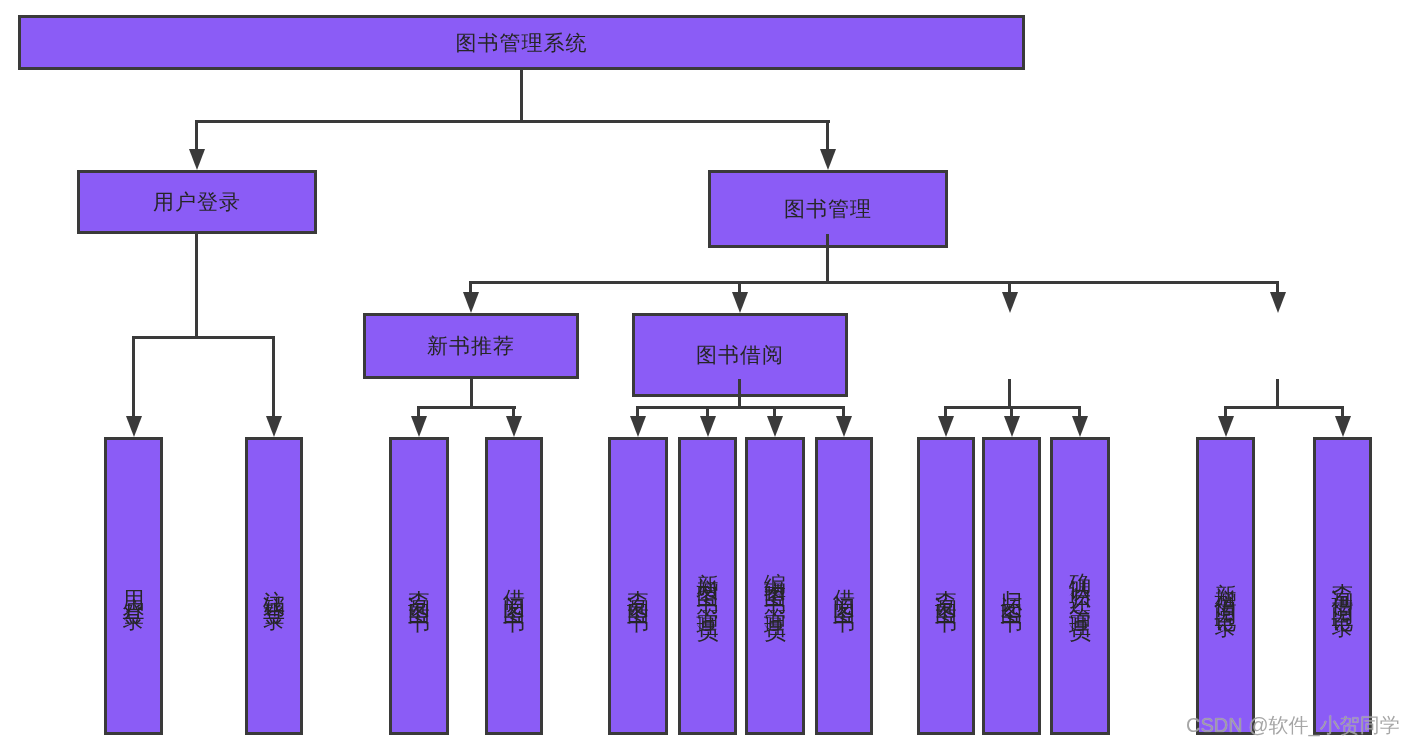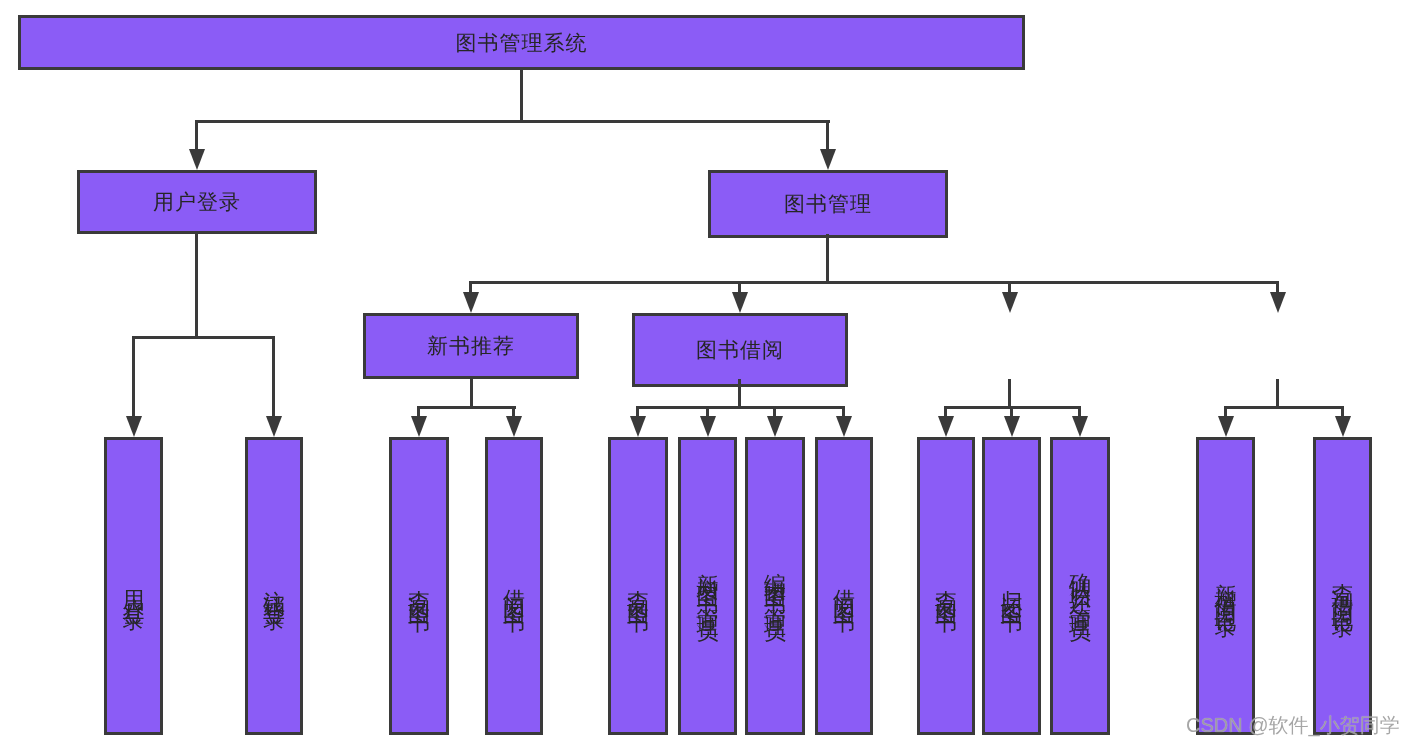--- a/index.html
+++ b/index.html
@@ -75,40 +75,40 @@
   </div>
 
   <div class="stem" style="left:520px;top:70px;height:53px;"></div>
   <div class="hbar" style="left:196px;top:120px;width:634px;"></div>
   <div class="arr" style="left:195px;top:120px;height:29px;"></div>
   <div class="arr" style="left:826px;top:120px;height:29px;"></div>
 
   <div class="box h" style="left:77px;top:170px;width:240px;height:64px;">
     <span>用户登录</span>
   </div>
-  <div class="box h" style="left:708px;top:170px;width:240px;height:68px;">
+  <div class="box h" style="left:708px;top:170px;width:240px;height:78px;">
     <span>图书管理</span>
   </div>
 
   <div class="stem" style="left:195px;top:234px;height:104px;"></div>
   <div class="hbar" style="left:132px;top:336px;width:143px;"></div>
   <div class="arr" style="left:132px;top:336px;height:80px;"></div>
   <div class="arr" style="left:272px;top:336px;height:80px;"></div>
 
   <div class="stem" style="left:826px;top:234px;height:49px;"></div>
   <div class="hbar" style="left:470px;top:281px;width:809px;"></div>
   <div class="arr" style="left:469px;top:281px;height:11px;"></div>
   <div class="arr" style="left:738px;top:281px;height:11px;"></div>
   <div class="arr" style="left:1008px;top:281px;height:11px;"></div>
   <div class="arr" style="left:1276px;top:281px;height:11px;"></div>
 
   <div class="box h" style="left:363px;top:313px;width:216px;height:66px;align-items:center;">
     <span>新书推荐</span>
   </div>
-  <div class="box h" style="left:632px;top:313px;width:216px;height:74px;">
+  <div class="box h" style="left:632px;top:313px;width:216px;height:84px;">
     <span>图书借阅</span>
   </div>
 
   <div class="stem" style="left:470px;top:379px;height:29px;"></div>
   <div class="hbar" style="left:417px;top:406px;width:99px;"></div>
   <div class="arr" style="left:417px;top:406px;height:10px;"></div>
   <div class="arr" style="left:512px;top:406px;height:10px;"></div>
 
   <div class="stem" style="left:738px;top:379px;height:29px;"></div>
   <div class="hbar" style="left:636px;top:406px;width:209px;"></div>

